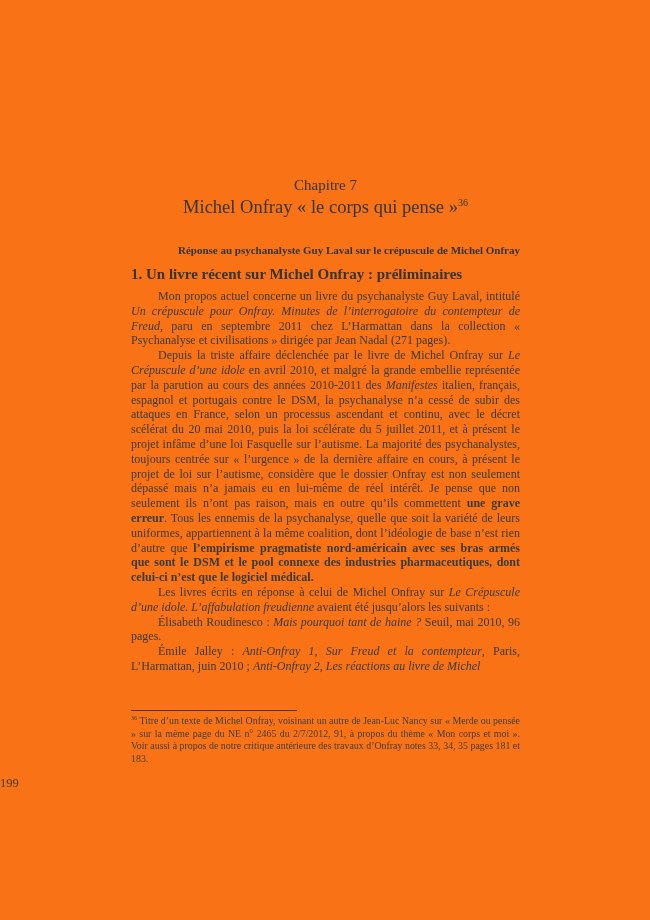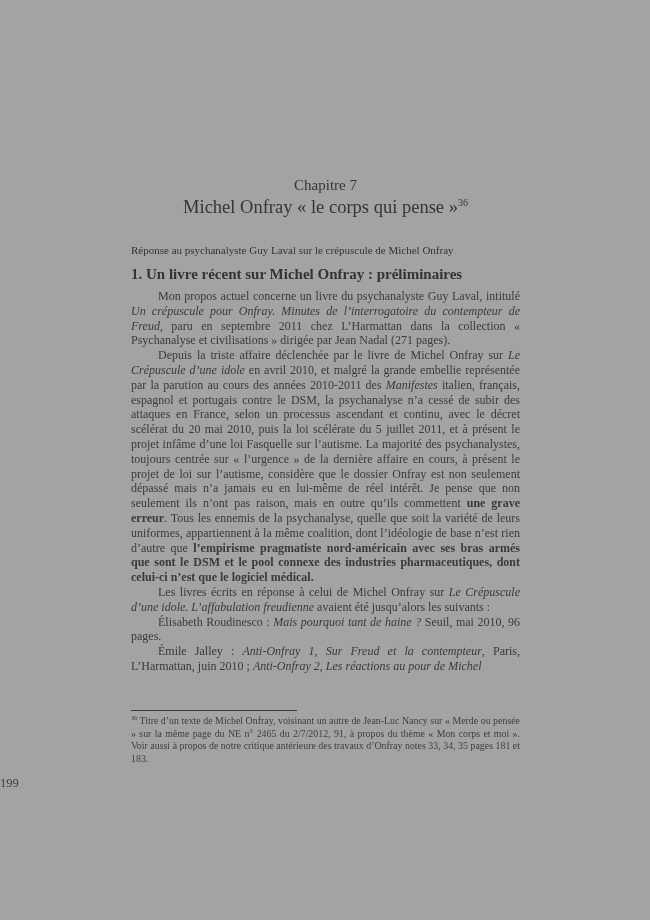--- a/index.html
+++ b/index.html
@@ -12,21 +12,21 @@
     background: #ffffff;
     font-family: "Liberation Serif", "DejaVu Serif", serif;
     color: #3a3a3a;
     position: relative;
     overflow: hidden;
   }
   .page {
     position: absolute;
     left: 0; top: 0;
     width: 650px; height: 920px;
-    background: #a3a3a3;
+    background: #f97316;
   }
   .content {
     position: absolute;
     left: 131px;
     top: 176px;
     width: 389px;
   }
   .chapter-label {
     text-align: center;
     font-size: 15px;
@@ -39,22 +39,22 @@
     line-height: 24px;
     color: #353535;
     margin-top: 1px;
   }
   .chapter-title sup {
     font-size: 10px;
     vertical-align: super;
     line-height: 0;
   }
   .subtitle {
-    text-align: left;
-    font-weight: normal;
+    text-align: right;
+    font-weight: bold;
     font-size: 11px;
     line-height: 13px;
     margin-top: 25px;
     color: #343434;
   }
   .section-heading {
     font-weight: bold;
     font-size: 15px;
     line-height: 17px;
     margin-top: 9px;
@@ -118,21 +118,21 @@
 
     <div class="subtitle">Réponse au psychanalyste Guy Laval sur le crépuscule de Michel Onfray</div>
 
     <div class="section-heading">1. Un livre récent sur Michel Onfray : préliminaires</div>
 
     <div class="body-text">
         <p class="para"><span class="run-n">Mon propos actuel concerne un livre du psychanalyste Guy Laval, intitulé </span><span class="run-i">Un crépuscule pour Onfray. Minutes de l’interrogatoire du contempteur de Freud</span><span class="run-n">, paru en septembre 2011 chez L’Harmattan dans la collection « Psychanalyse et civilisations » dirigée par Jean Nadal (271 pages).</span></p>
         <p class="para"><span class="run-n">Depuis la triste affaire déclenchée par le livre de Michel Onfray sur </span><span class="run-i">Le Crépuscule d’une idole</span><span class="run-n"> en avril 2010, et malgré la grande embellie représentée par la parution au cours des années 2010-2011 des </span><span class="run-i">Manifestes</span><span class="run-n"> italien, français, espagnol et portugais contre le DSM, la psychanalyse n’a cessé de subir des attaques en France, selon un processus ascendant et continu, avec le décret scélérat du 20 mai 2010, puis la loi scélérate du 5 juillet 2011, et à présent le projet infâme d’une loi Fasquelle sur l’autisme. La majorité des psychanalystes, toujours centrée sur « l’urgence » de la dernière affaire en cours, à présent le projet de loi sur l’autisme, considère que le dossier Onfray est non seulement dépassé mais n’a jamais eu en lui-même de réel intérêt. Je pense que non seulement ils n’ont pas raison, mais en outre qu’ils commettent </span><span class="run-b">une grave erreur</span><span class="run-n">. Tous les ennemis de la psychanalyse, quelle que soit la variété de leurs uniformes, appartiennent à la même coalition, dont l’idéologie de base n’est rien d’autre que </span><span class="run-b">l’empirisme pragmatiste nord-américain avec ses bras armés que sont le DSM et le pool connexe des industries pharmaceutiques, dont celui-ci n’est que le logiciel médical.</span></p>
         <p class="para"><span class="run-n">Les livres écrits en réponse à celui de Michel Onfray sur </span><span class="run-i">Le Crépuscule d’une idole. L’affabulation freudienne</span><span class="run-n"> avaient été jusqu’alors les suivants :</span></p>
         <p class="para"><span class="run-n">Élisabeth Roudinesco : </span><span class="run-i">Mais pourquoi tant de haine ?</span><span class="run-n"> Seuil, mai 2010, 96 pages.</span></p>
-        <p class="para"><span class="run-n">Émile Jalley : </span><span class="run-i">Anti-Onfray 1, Sur Freud et la contempteur</span><span class="run-n">, Paris, L’Harmattan, juin 2010 ; </span><span class="run-i">Anti-Onfray 2, Les réactions au pour de Michel</span></p>
+        <p class="para"><span class="run-n">Émile Jalley : </span><span class="run-i">Anti-Onfray 1, Sur Freud et la contempteur</span><span class="run-n">, Paris, L’Harmattan, juin 2010 ; </span><span class="run-i">Anti-Onfray 2, Les réactions au livre de Michel</span></p>
       </div>
 
   </div>
 
   <div class="footnote-block">
     <div class="footnote-rule"></div>
     <div class="footnote-text"><span class="run-s">36</span><span class="run-n"> Titre d’un texte de Michel Onfray, voisinant un autre de Jean-Luc Nancy sur « Merde ou pensée » sur la même page du NE n° 2465 du 2/7/2012, 91, à propos du thème « Mon corps et moi ». Voir aussi à propos de notre critique antérieure des travaux d’Onfray notes 33, 34, 35 pages 181 et 183.</span></div>
   </div>
 
   <div class="page-number">199</div>

